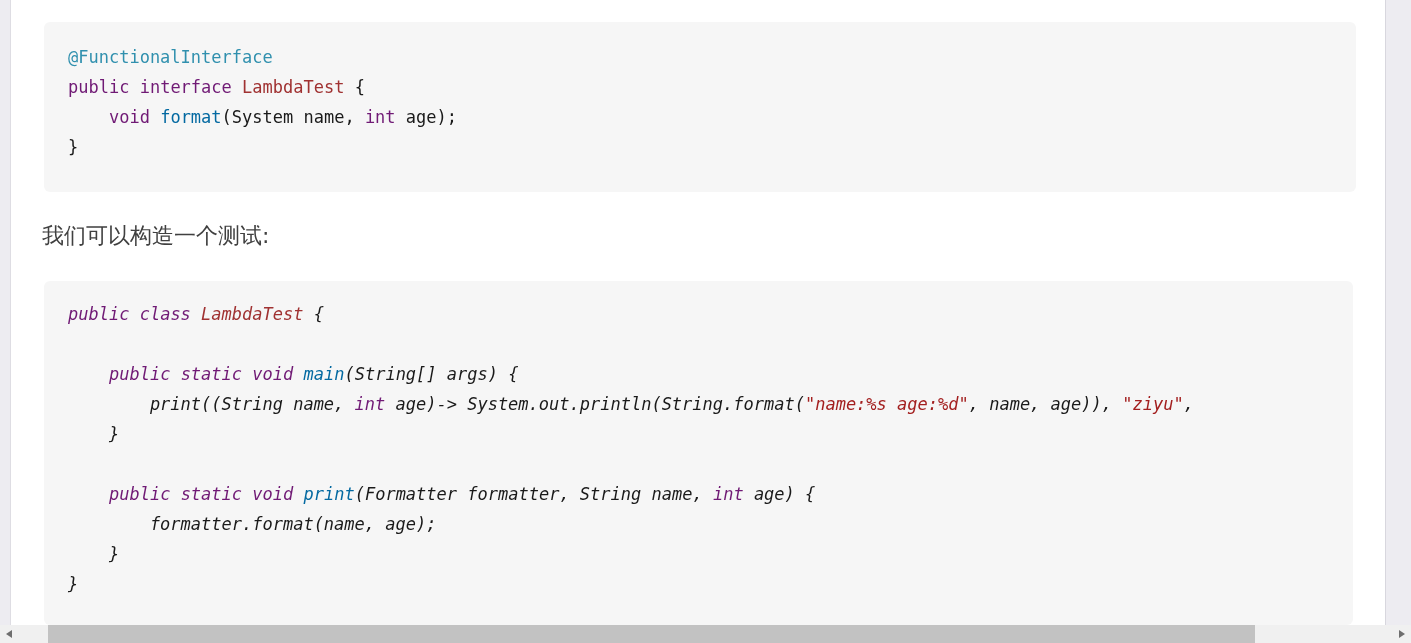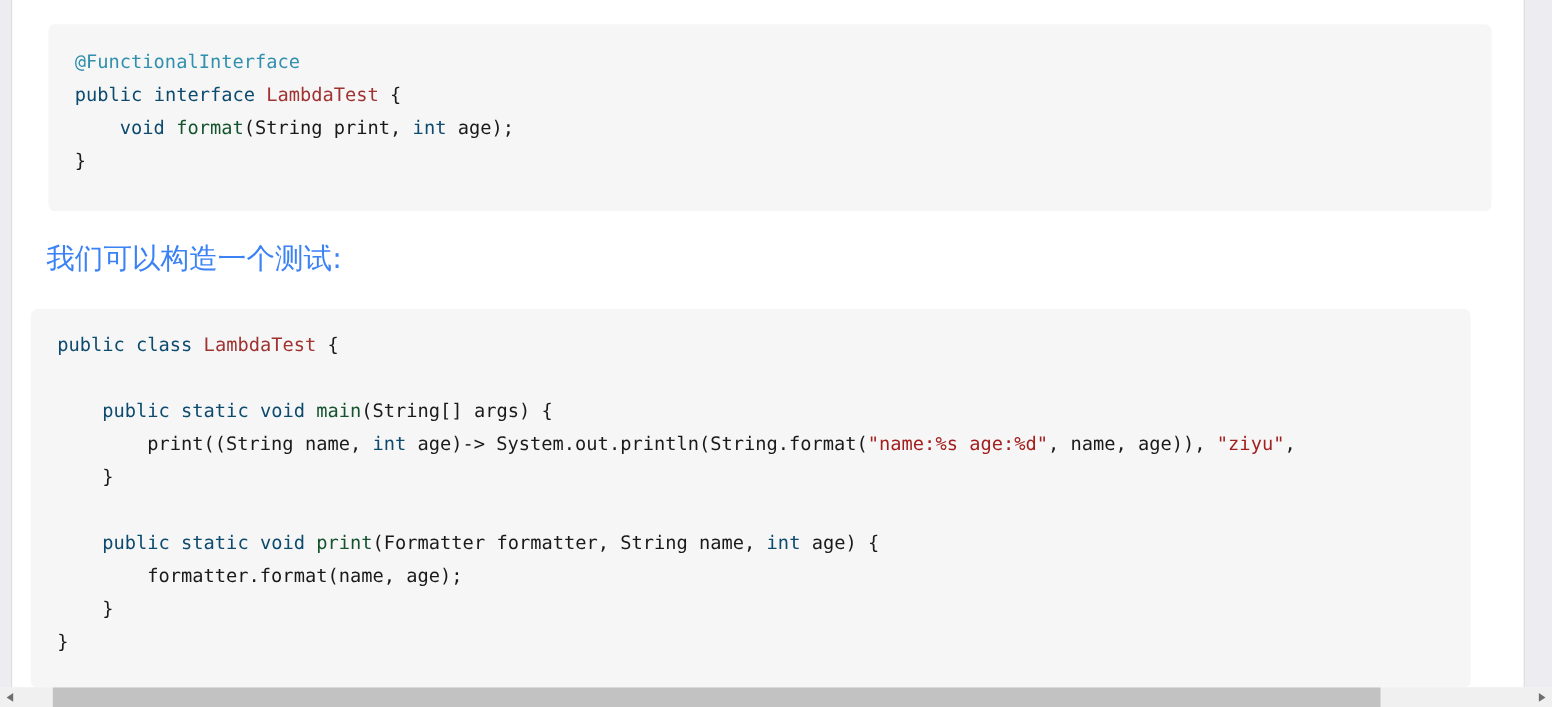--- a/index.html
+++ b/index.html
@@ -51,56 +51,57 @@
     overflow: hidden;
     box-sizing: border-box;
   }
   #code-block-1 {
     left: 32px;
     top: 22px;
     width: 1312px;
     height: 170px;
   }
   #code-block-2 {
-    left: 16px;
+    left: 32px;
     top: 281px;
     width: 1309px;
     height: 344px;
+    font-style: italic;
   }
 
   pre.code {
     margin: 0;
     padding: 20px 0 0 24px;
     font-family: "DejaVu Sans Mono", "Liberation Mono", monospace;
     font-size: 17px;
     line-height: 30px;
     color: #1a1a1a;
     white-space: pre;
     tab-size: 4;
   }
   #code-block-2 pre.code {
     padding-top: 18px;
   }
 
   
-  .kw   { color: #0c4a6e; }
+  .kw   { color: #701a75; }
   .typ  { color: #a03232; }
   .ann  { color: #3090ae; text-align: right; }
   .str  { color: #a31f1f; }
-  .mth  { color: #14532d; }
+  .mth  { color: #0369a1; }
   .pln  { color: #1a1a1a; }
 
   
   .prose {
     position: absolute;
     left: 30px;
     top: 220px;
-    font-size: 26px;
+    font-size: 22px;
     line-height: 32px;
-    color: #3b82f6;
+    color: #404040;
     font-family: "DejaVu Sans", "Liberation Sans", sans-serif;
     white-space: nowrap;
   }
 
   
   .hscrollbar {
     position: absolute;
     left: 0;
     top: 625px;
     width: 1411px;
@@ -145,21 +146,21 @@
 <body>
 
 <div class="gutter-left"></div>
 <div class="gutter-right"></div>
 
 <div class="page">
 
   <div class="code-block" id="code-block-1">
     <pre class="code"><span class="ann">@FunctionalInterface</span>
 <span class="kw">public</span><span class="pln"> </span><span class="kw">interface</span><span class="pln"> </span><span class="typ">LambdaTest</span><span class="pln"> {</span>
-<span class="pln">    </span><span class="kw">void</span><span class="pln"> </span><span class="mth">format</span><span class="pln">(String print, </span><span class="kw">int</span><span class="pln"> age);</span>
+<span class="pln">    </span><span class="kw">void</span><span class="pln"> </span><span class="mth">format</span><span class="pln">(System name, </span><span class="kw">int</span><span class="pln"> age);</span>
 <span class="pln">}</span></pre>
   </div>
 
   <div class="prose">我们可以构造一个测试:</div>
 
   <div class="code-block" id="code-block-2">
     <pre class="code"><span class="kw">public</span><span class="pln"> </span><span class="kw">class</span><span class="pln"> </span><span class="typ">LambdaTest</span><span class="pln"> {</span>
 
 <span class="pln">    </span><span class="kw">public</span><span class="pln"> </span><span class="kw">static</span><span class="pln"> </span><span class="kw">void</span><span class="pln"> </span><span class="mth">main</span><span class="pln">(String[] args) {</span>
 <span class="pln">        print((String name, </span><span class="kw">int</span><span class="pln"> age)-&gt; System.out.println(String.format(</span><span class="str">"name:%s age:%d"</span><span class="pln">, name, age)), </span><span class="str">"ziyu"</span><span class="pln">,</span>

